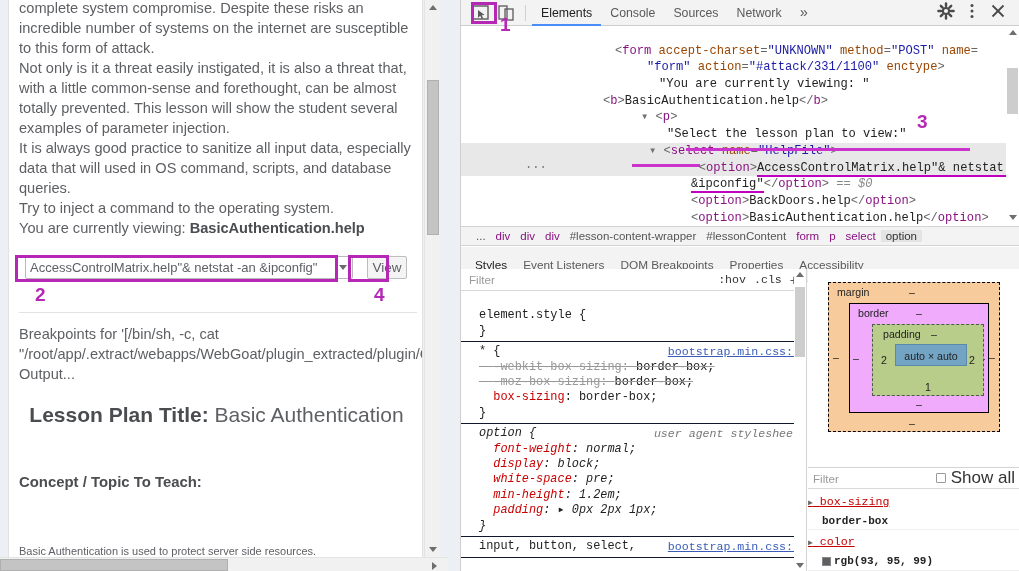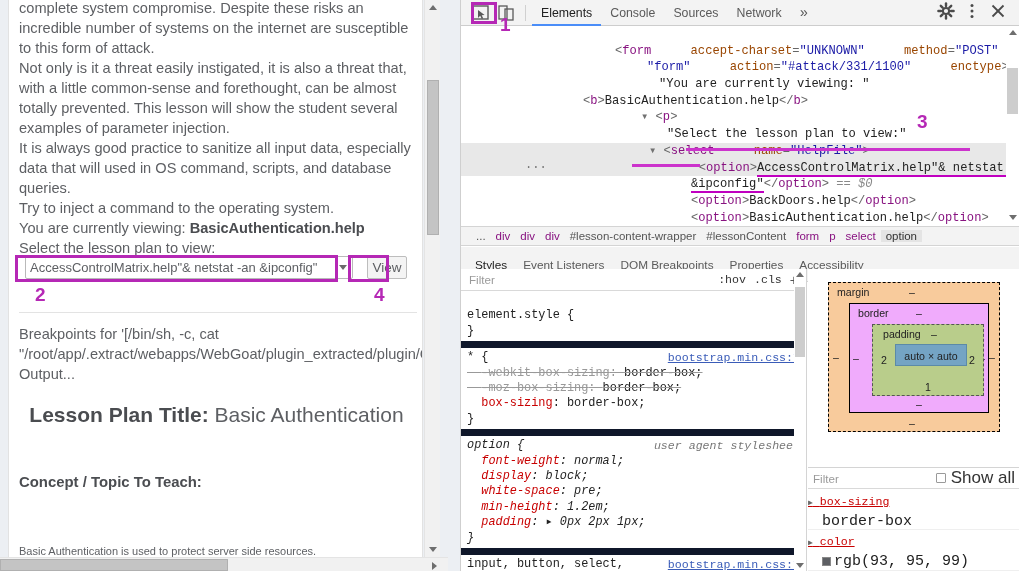--- a/index.html
+++ b/index.html
@@ -136,21 +136,21 @@
   
   #dom-tree {
     position: absolute; left: 0; top: 26px; width: 559px; height: 198px;
     overflow: hidden; background: #fff;
     font-family: "Liberation Mono", monospace; font-size: 12.1px; line-height: 16.7px;
     color: #222;
   }
   .dom-line { white-space: pre; height: 16.7px; padding-left: 4px; }
   .dom-line.sel { background: #e8e8e8; }
   .tagname { color: #881280; }
-  .attrname { color: #994500; padding-left: 32px; }
+  .attrname { color: #994500; }
   .attrval { color: #1a1aa6; }
   .punct { color: #666; }
   .txtnode { color: #222; }
   .dollar0 { color: #888; font-style: italic; }
   .ellipsis { color: #777; }
   .twisty { color: #727272; }
   .ul-annot { border-bottom: 2px solid #c000c0; }
 
   #dom-vscroll {
     position:absolute; right:0; top:26px; width:13px; height:198px; background:#fff;
@@ -195,21 +195,21 @@
     font-family: "Liberation Sans", sans-serif; font-size: 11.6px;
   }
   #styles-filter-input {
     flex: 1; color: #9a9a9a; padding-left: 4px;
   }
   .hov-btn { color:#333; font-family:"Liberation Mono",monospace; font-size:11.6px; padding:0 4px; cursor:pointer;}
   .plus-btn { color:#555; font-size:14px; padding:0 4px; cursor:pointer; }
 
   .css-block {
     font-family: "Liberation Mono", monospace; font-size: 11.9px; line-height: 15.4px;
-    padding: 2px 4px 2px 6px; border-bottom: 7px solid #0f172a; color: #222;
+    padding: 2px 4px 2px 18px; border-bottom: 1px solid #0f172a; color: #222;
     position: relative; white-space: pre;
   }
   .sel-name { color: #222; }
   .prop { color: #c80000; }
   .val { color: #222; }
   .origin {
     position: absolute; right: 6px; top: 2px;
     color: #3a5cb8; text-decoration: underline; font-size: 11.6px;
   }
   .origin.ua { color:#777; text-decoration:none; font-style: italic; }
@@ -256,22 +256,22 @@
     font-family:"Liberation Sans", sans-serif; font-size:11.6px; background:#fff;
   }
   #computed-filter-input { flex:1; color:#9a9a9a; }
   .cb-box { width:10px; height:10px; border:1px solid #9a9a9a; border-radius:1px; margin-right:5px; }
   #showall-label { color:#333; font-size:17px; }
 
   .comp-prop {
     font-family:"Liberation Mono", monospace; font-size:11.6px; line-height:23px;
     color:#c80000; white-space:pre;text-decoration:underline;
   }
-  .comp-val { font-family:"Liberation Mono", monospace; font-size:15px;
-    line-height:15.4px; padding-left:14px; color:#222; white-space:pre; }
+  .comp-val { font-family:"Liberation Mono", monospace; font-size:11px;
+    line-height:15.4px; padding-left:14px; color:#222; white-space:pre;font-weight:bold; }
   .comp-row { border-bottom:1px solid #efefef; }
   .tri { color:#6b6b6b; font-size:8px; }
   .swatch { display:inline-block; width:9px; height:9px; border:1px solid #888;
     background:#5d5f63; vertical-align:middle; margin-right:3px; }
 
   
   .annot-box { position:absolute; border:3px solid #b528b5; pointer-events:none; }
   .annot-num {
     position:absolute; color:#b528b5; font-family:"Liberation Sans", sans-serif;
     font-size:19px; font-weight:bold; pointer-events:none;
@@ -285,21 +285,20 @@
 
   <div id="page-pane">
     <div id="page-card">
 
       <div class="lesson-text" style="position:absolute; left:0; top:-2px; width:415px;">
         <div class="para">complete system compromise. Despite these risks an incredible number of systems on the internet are susceptible to this form of attack.</div>
         <div class="para">Not only is it a threat easily instigated, it is also a threat that, with a little common-sense and forethought, can be almost totally prevented. This lesson will show the student several examples of parameter injection.</div>
         <div class="para">It is always good practice to sanitize all input data, especially data that will used in OS command, scripts, and database queries.</div>
         <div class="para">Try to inject a command to the operating system.</div>
         <div class="para"><span>You are currently viewing: </span><span class="bold">BasicAuthentication.help</span></div>
-        <div class="para">Select the lesson plan to view:</div>
       </div>
 
       <div id="select-row">
         <div id="help-select">
           <span>AccessControlMatrix.help"&amp; netstat -an &amp;ipconfig"</span>
           <span class="caret"></span>
         </div>
         <div id="view-btn">View</div>
       </div>
 
@@ -394,21 +393,21 @@
       </div>
 
       <div class="dom-line" style="padding-left:128px;">
         <span class="attrval">"form"</span><span class="attrname"> action</span><span class="punct">=</span><span class="attrval">"#attack/331/1100"</span><span class="attrname"> enctype</span><span class="punct">&gt;</span>
       </div>
 
       <div class="dom-line" style="padding-left:140px;">
         <span class="txtnode">"You are currently viewing: "</span>
       </div>
 
-      <div class="dom-line" style="padding-left:64px;">
+      <div class="dom-line" style="padding-left:84px;">
         <span class="punct">&lt;</span><span class="tagname">b</span><span class="punct">&gt;</span><span class="txtnode">BasicAuthentication.help</span><span class="punct">&lt;/</span><span class="tagname">b</span><span class="punct">&gt;</span>
       </div>
 
       <div class="dom-line" style="padding-left:122px;">
         <span class="twisty">▾</span><span class="punct"> &lt;</span><span class="tagname">p</span><span class="punct">&gt;</span>
       </div>
 
       <div class="dom-line" style="padding-left:148px;">
         <span class="txtnode">"Select the lesson plan to view:"</span>
       </div>

